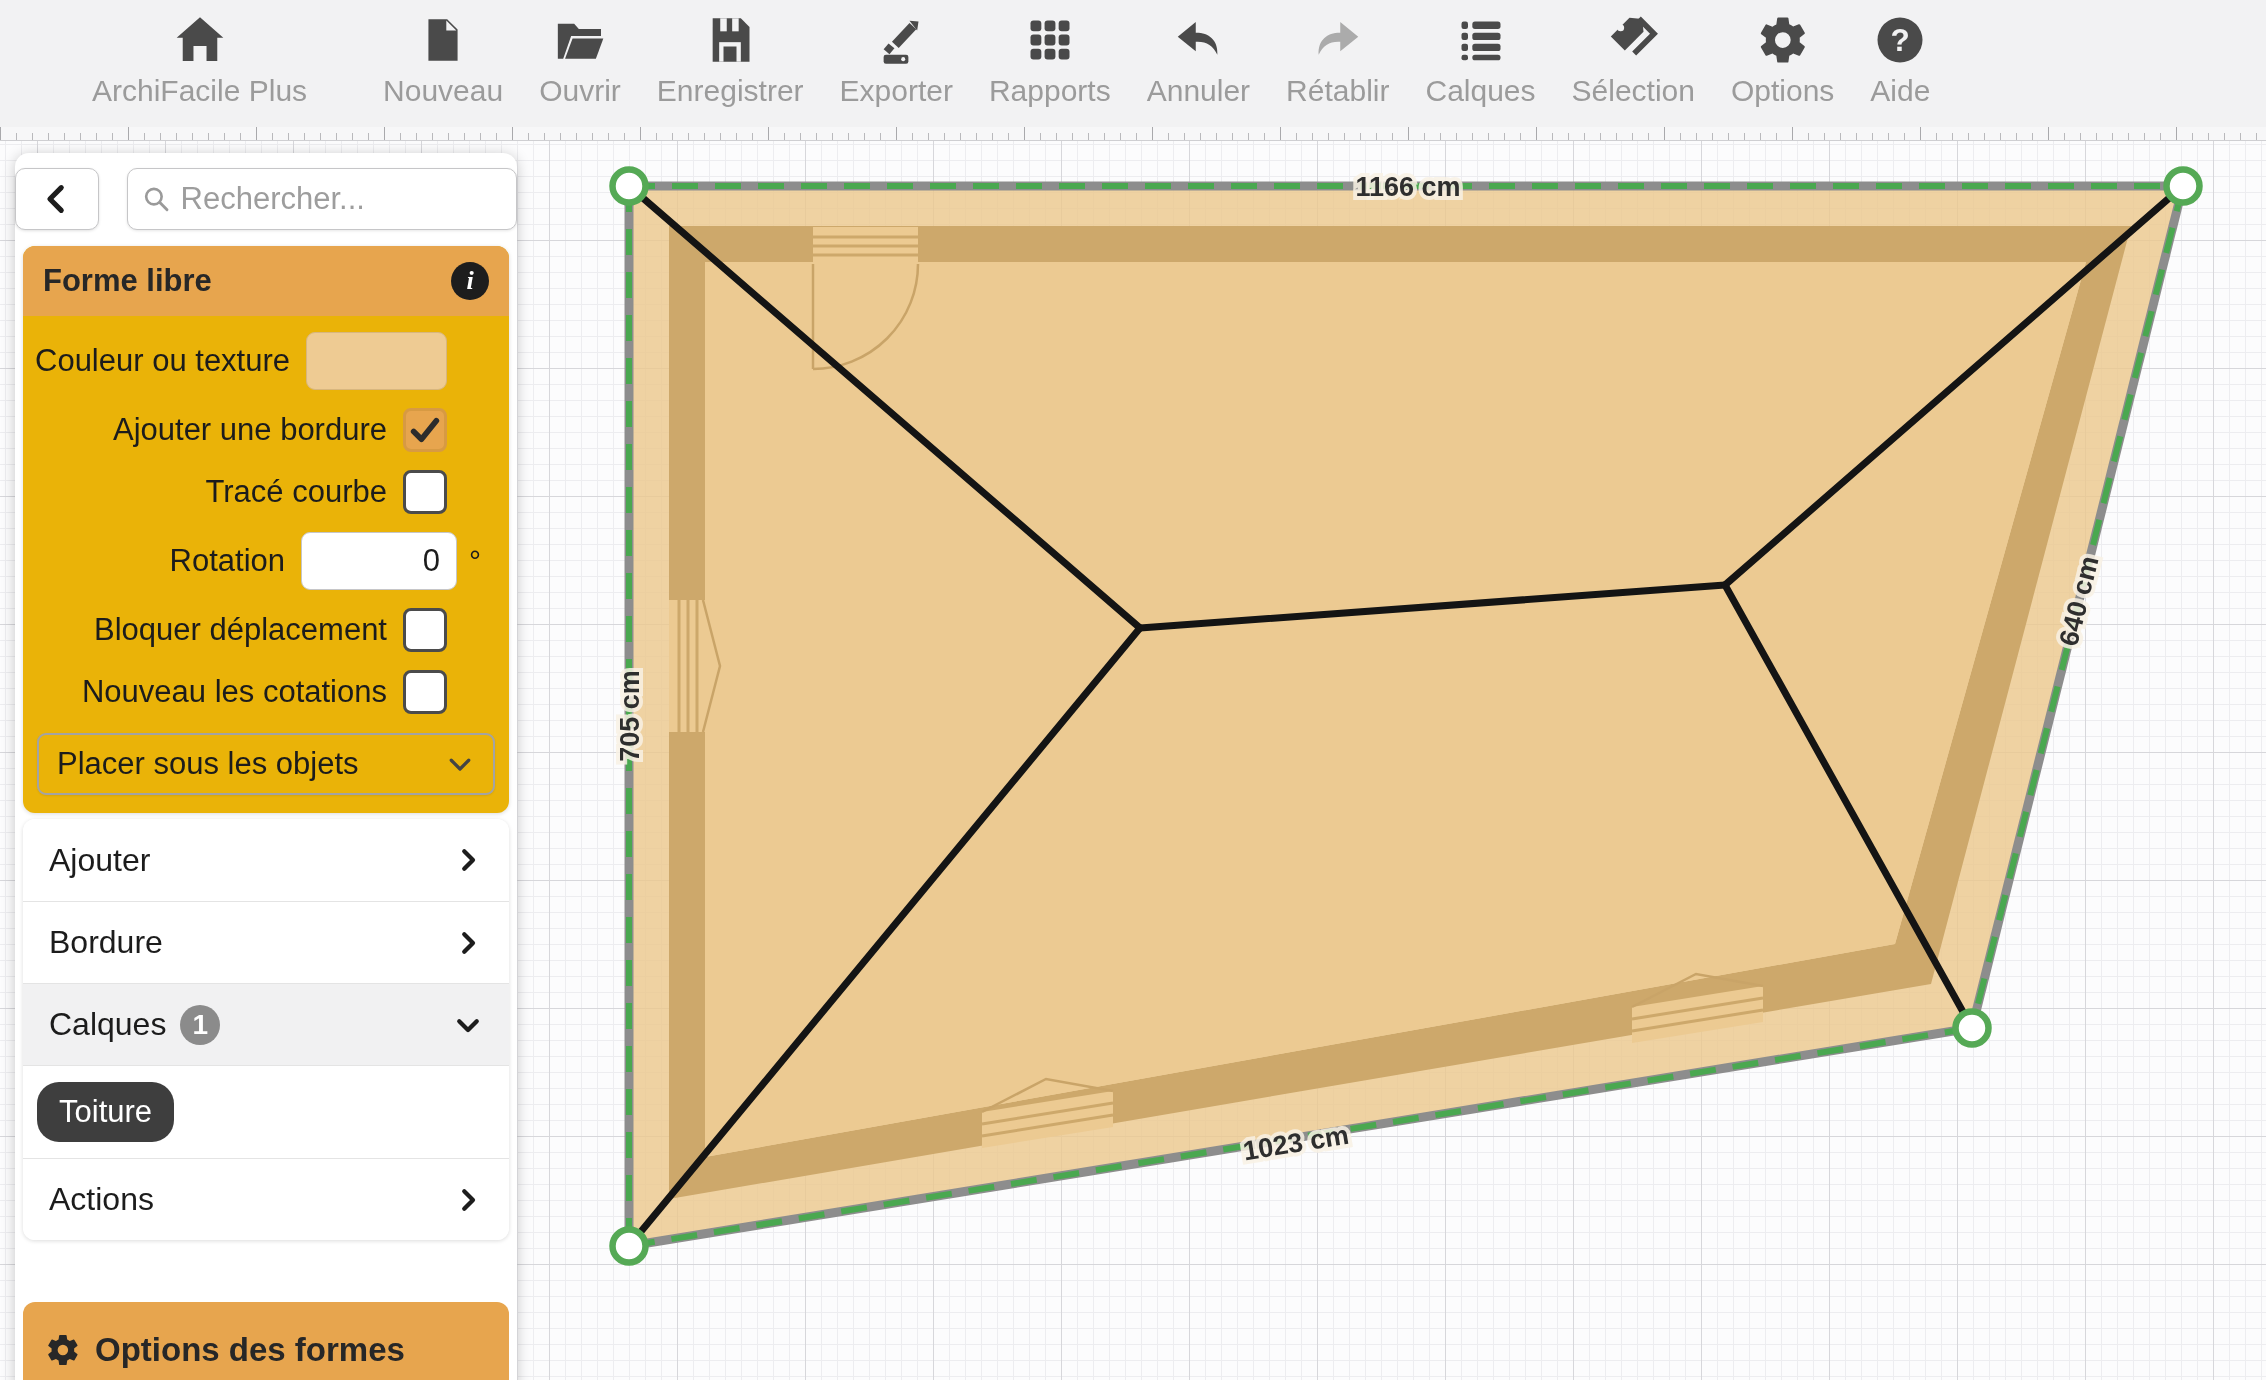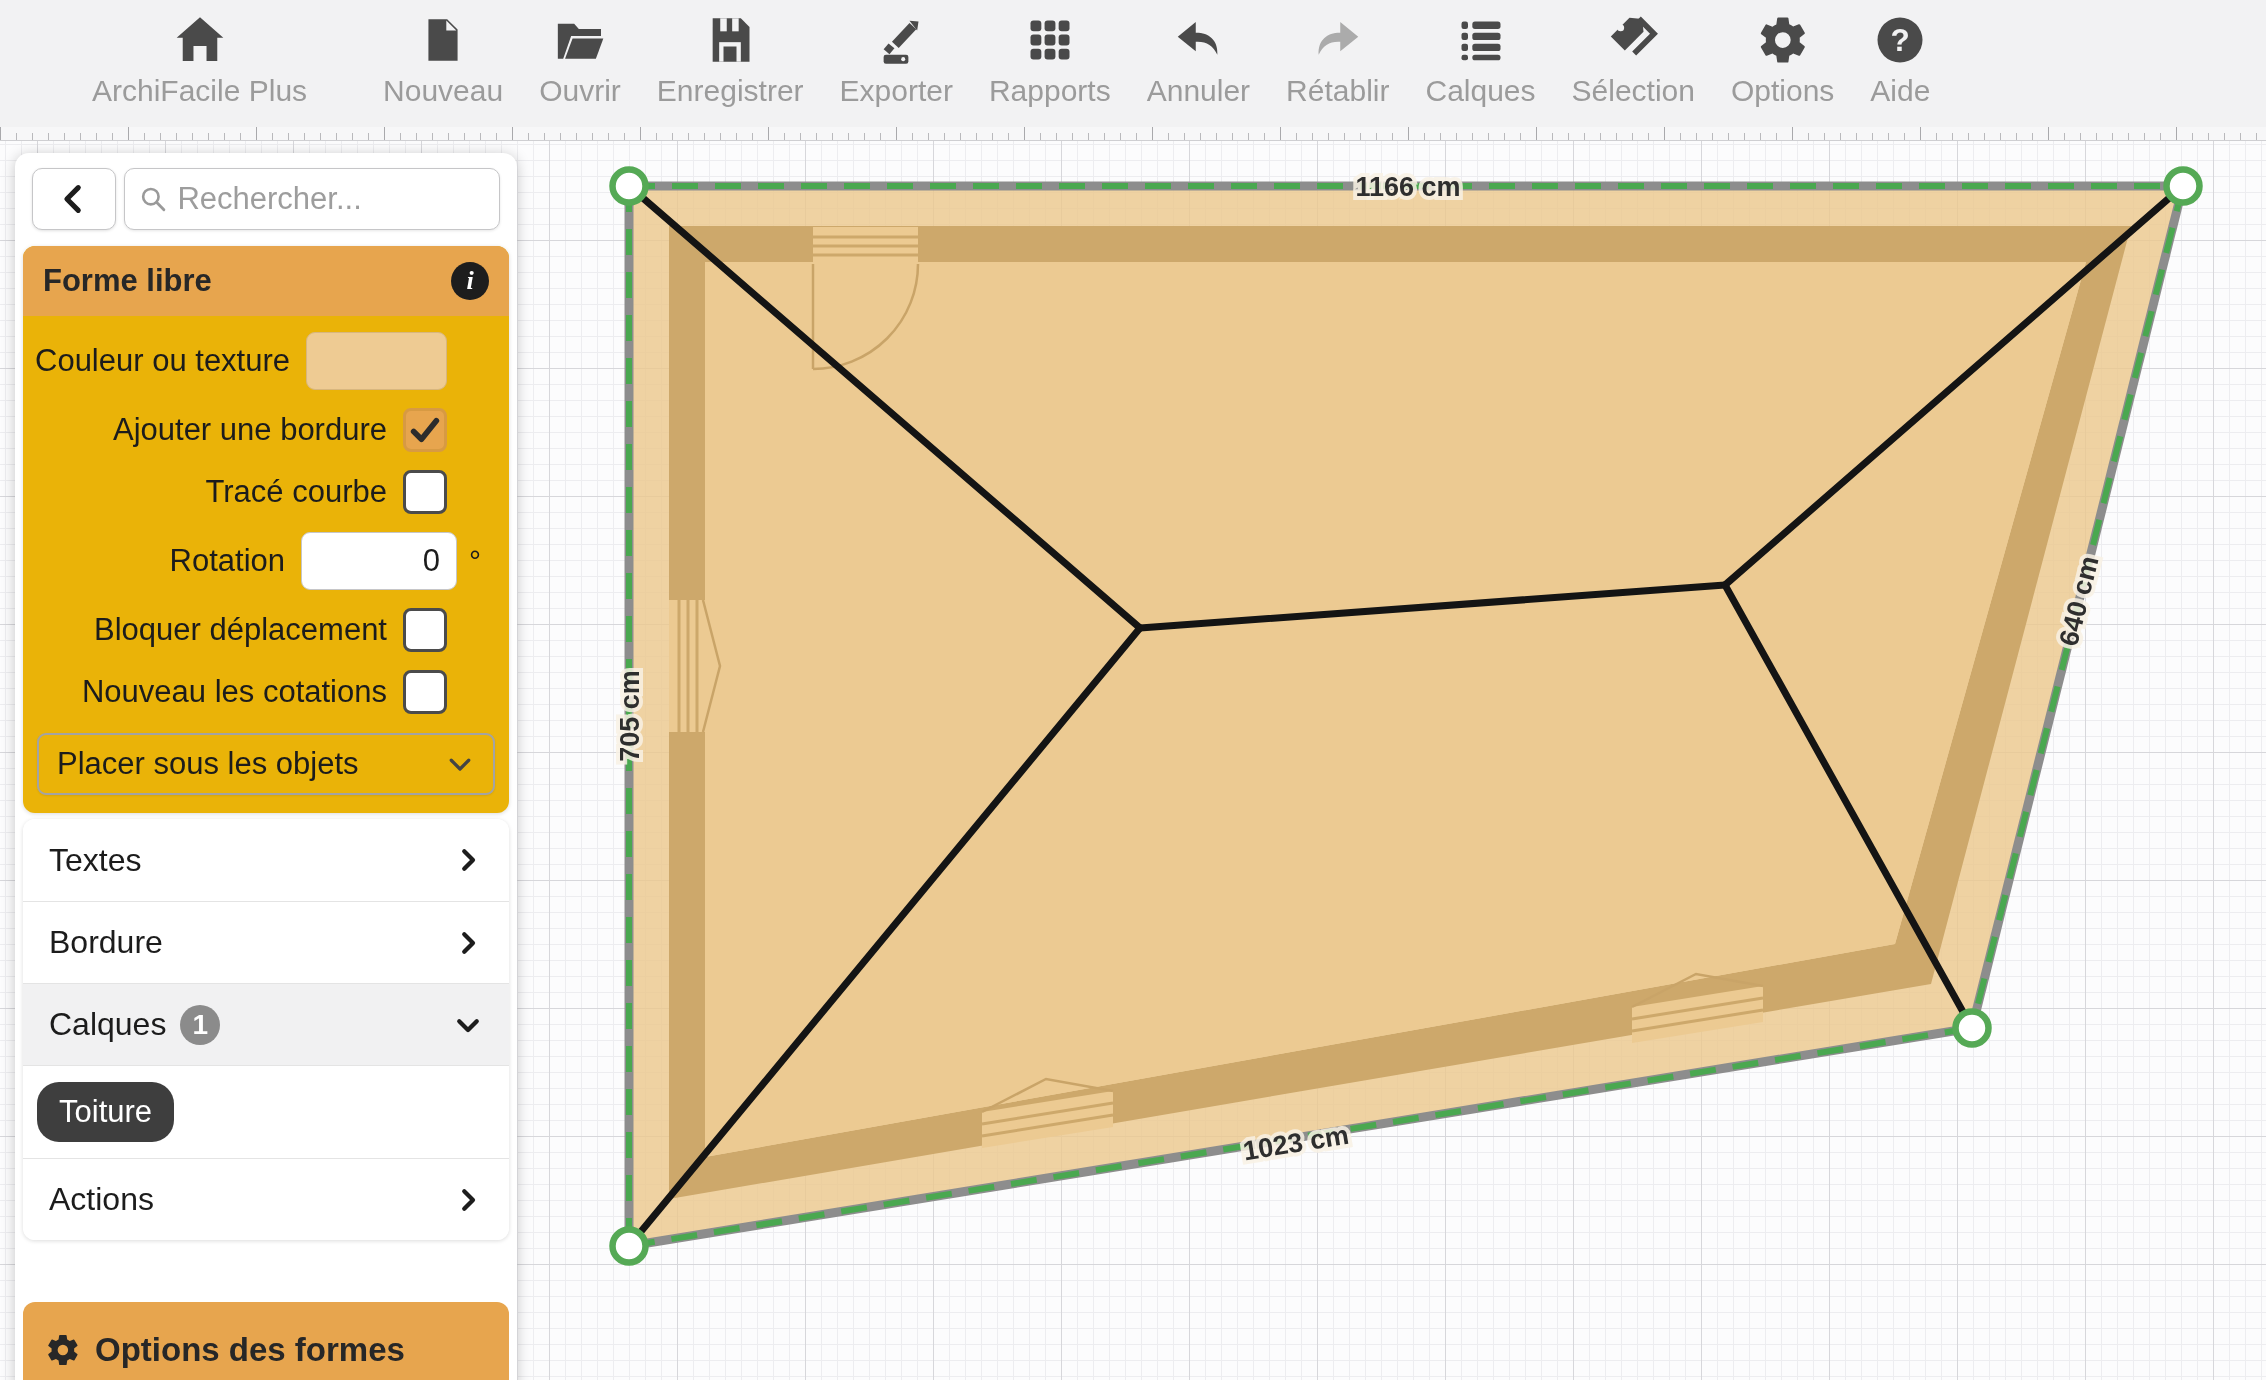--- a/index.html
+++ b/index.html
@@ -31,21 +31,21 @@
   .ruler .major { position:absolute; left:0; bottom:0; width:100%; height:13px;
     background:repeating-linear-gradient(90deg,#a9a9ac 0 1px, transparent 1px 128px); }
   svg.plan { position:absolute; left:0; top:0; }
   .dim { font-size:27px; font-weight:bold; fill:#2e2e2e;
     paint-order:stroke; stroke:rgba(248,241,228,.85); stroke-width:8px; }
 
   
   .sidebar { position:absolute; left:15px; top:153px; width:502px; height:1245px;
     background:#fff; border-radius:14px; box-shadow:0 2px 14px rgba(0,0,0,.22);
     display:flex; flex-direction:column; padding:15px 0 0 0; }
-  .top-row { display:flex; gap:8px; padding:0 17px; }
+  .top-row { display:flex; gap:28px; padding:0 0; }
   .back-btn { width:84px; height:62px; background:#fff; border:1px solid #c6c6c8;
     border-radius:10px; display:flex; align-items:center; justify-content:center;
     box-shadow:0 1px 3px rgba(0,0,0,.12); cursor:pointer; flex:none; }
   .search-box { flex:1; height:62px; border:1px solid #c6c6c8; border-radius:10px;
     background:#fff; display:flex; align-items:center; padding:0 14px; gap:10px;
     box-shadow:0 1px 3px rgba(0,0,0,.10); }
   .search-box input { border:none; outline:none; font-size:31px; color:#333;
     width:100%; font-family:"Liberation Sans",sans-serif; }
   .search-box input::placeholder { color:#9d9d9d; }
 
@@ -371,21 +371,21 @@
     <div class="select-row">
       <span class="sel-text">Placer sous les objets</span>
       <svg width="30" height="30" viewBox="0 0 24 24">
           <polyline points="5 9 12 16 19 9" fill="none" stroke="#444" stroke-width="2.6" stroke-linecap="round" stroke-linejoin="round"></polyline>
         </svg>
     </div>
   </div>
 
   <div class="sections-card">
     <div class="srow">
-      <span class="s-lbl">Textes</span>
+      <span class="s-lbl">Ajouter</span>
       <svg width="30" height="30" viewBox="0 0 24 24">
           <polyline points="9 5 16 12 9 19" fill="none" stroke="#1d1d1d" stroke-width="3.4" stroke-linecap="round" stroke-linejoin="round"></polyline>
         </svg>
     </div>
     <div class="srow">
       <span class="s-lbl">Bordure</span>
       <svg width="30" height="30" viewBox="0 0 24 24">
           <polyline points="9 5 16 12 9 19" fill="none" stroke="#1d1d1d" stroke-width="3.4" stroke-linecap="round" stroke-linejoin="round"></polyline>
         </svg>
     </div>

